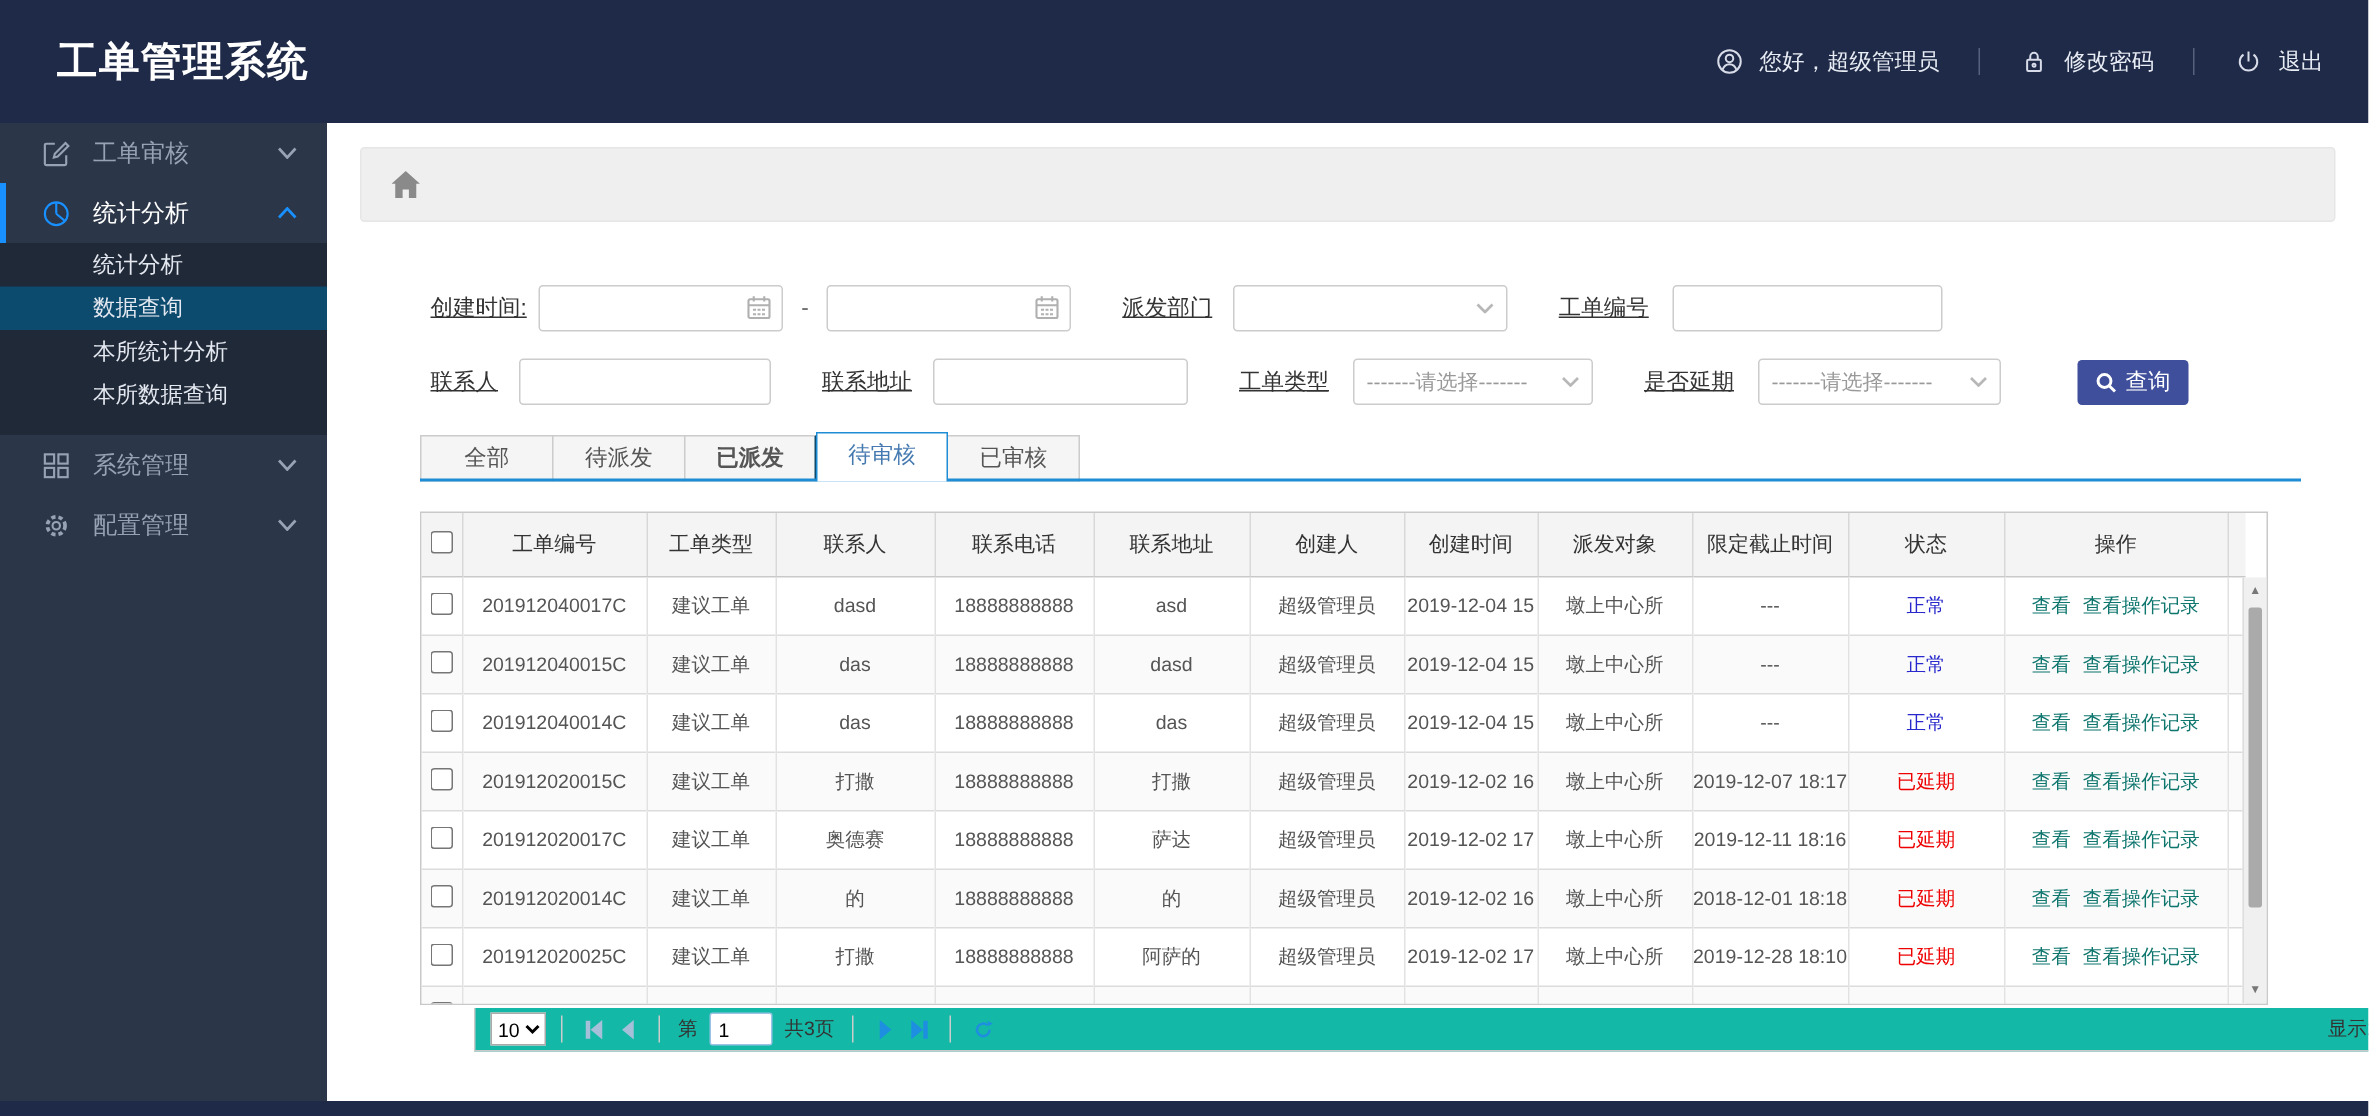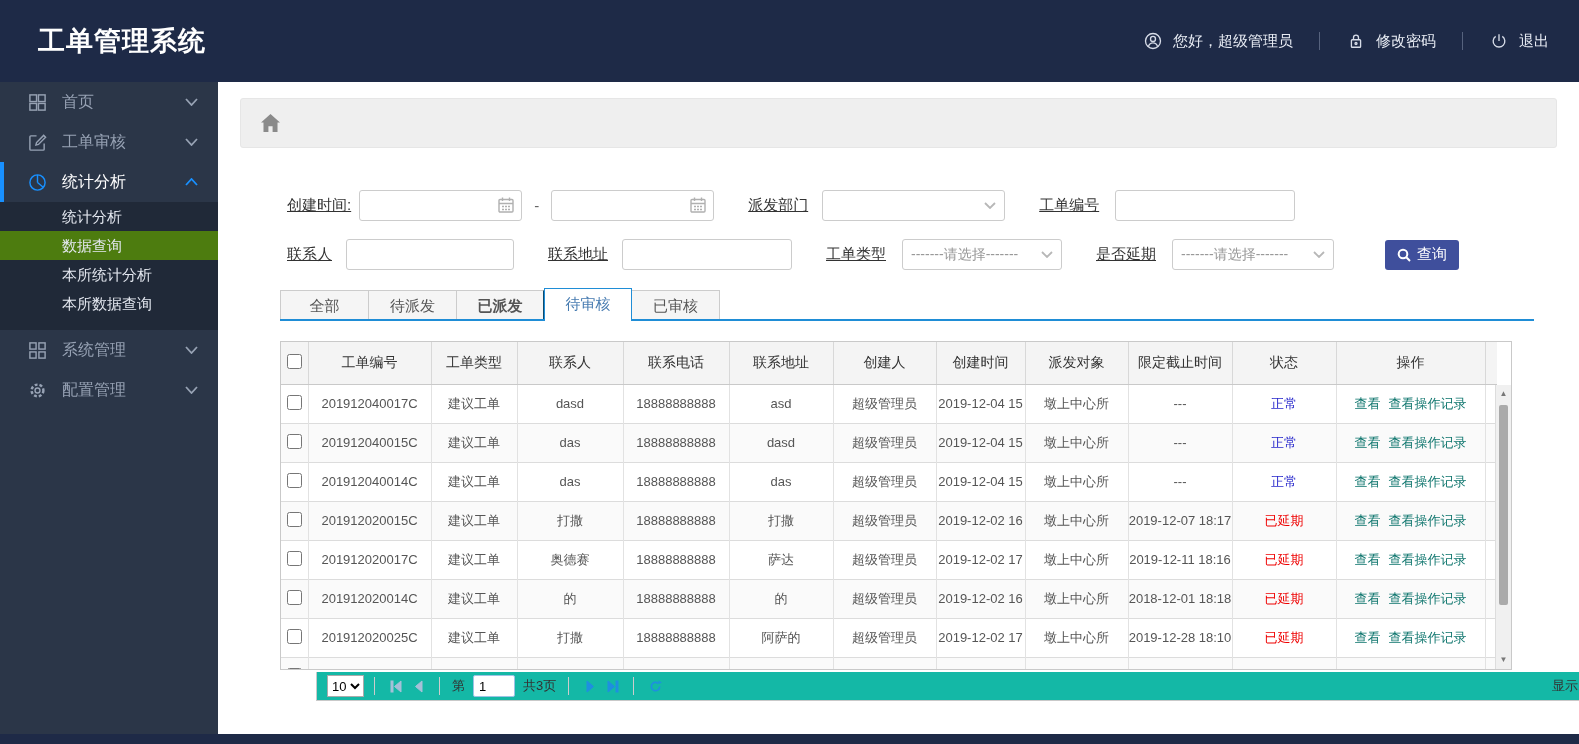--- a/index.html
+++ b/index.html
@@ -24,21 +24,21 @@
   .collapse-btn { cursor:pointer; display:flex; align-items:center; }
   .menu-item { height:40px; display:flex; align-items:center; padding:0 20px 0 24px; color:#97a2b4; font-size:16px; cursor:pointer; border-left:4px solid transparent; }
   .menu-item .micon { width:19px; height:19px; stroke:#97a2b4; fill:none; stroke-width:1.5; margin-right:15px; flex:none; }
   .menu-item .mlabel { flex:1; }
   .menu-item .chev { width:13px; height:8px; stroke:#97a2b4; fill:none; stroke-width:1.8; }
   .menu-item.active { color:#fff; border-left-color:#1890ff; }
   .menu-item.active .micon { stroke:#1890ff; }
   .menu-item.active .chev { stroke:#1890ff; }
   .submenu { background:#202938; padding-bottom:12px; }
   .submenu-item { height:29px; line-height:29px; padding-left:62px; color:#e4e8f0; font-size:15px; cursor:pointer; }
-  .submenu-item.selected { background:#4d7c0f; }
+  .submenu-item.selected { background:#0c4a6e; }
 
   
   .breadcrumb { margin:16px 22px 0 22px; height:50px; background:#efefef; border:1px solid #e6e6e6; border-radius:3px; display:flex; align-items:center; padding-left:20px; }
   .home-icon svg { width:19px; height:18px; fill:#8a8a8a; display:block; cursor:pointer; }
 
   
   .filters { padding:42px 62px 0 69px; font-size:15px; color:#333; }
   .f-row { display:flex; align-items:center; margin-bottom:18px; }
   .f-label { margin-right:8px; white-space:nowrap;text-decoration:underline; }
   .txt-input { height:31px; border:1px solid #ccc; border-radius:3px; background:#fff; font-size:14px; padding:0 8px; color:#333; }
@@ -136,32 +136,20 @@
         </svg>
       <span>退出</span>
     </div>
   </div>
 </header>
 
 <div class="body-row">
 
   <aside class="sidebar">
 
-    <div class="menu-item">
-      <svg class="micon" viewBox="0 0 20 20">
-          <rect x="2" y="2" width="7" height="7"></rect>
-          <rect x="11" y="2" width="7" height="7"></rect>
-          <rect x="2" y="11" width="7" height="7"></rect>
-          <rect x="11" y="11" width="7" height="7"></rect>
-        </svg>
-      <span class="mlabel">首页</span>
-      <svg class="chev" viewBox="0 0 13 8">
-          <polyline points="1,1 6.5,7 12,1"></polyline>
-        </svg>
-    </div>
 
 
     <div class="menu-item">
       <svg class="micon" viewBox="0 0 20 20">
           <path d="M17 11v6a1 1 0 0 1-1 1H3a1 1 0 0 1-1-1V4a1 1 0 0 1 1-1h6"></path>
           <path d="M16.5 2.5 9 10l-.7 2.7L11 12l7.5-7.5z"></path>
         </svg>
       <span class="mlabel">工单审核</span>
       <svg class="chev" viewBox="0 0 13 8">
           <polyline points="1,1 6.5,7 12,1"></polyline>

